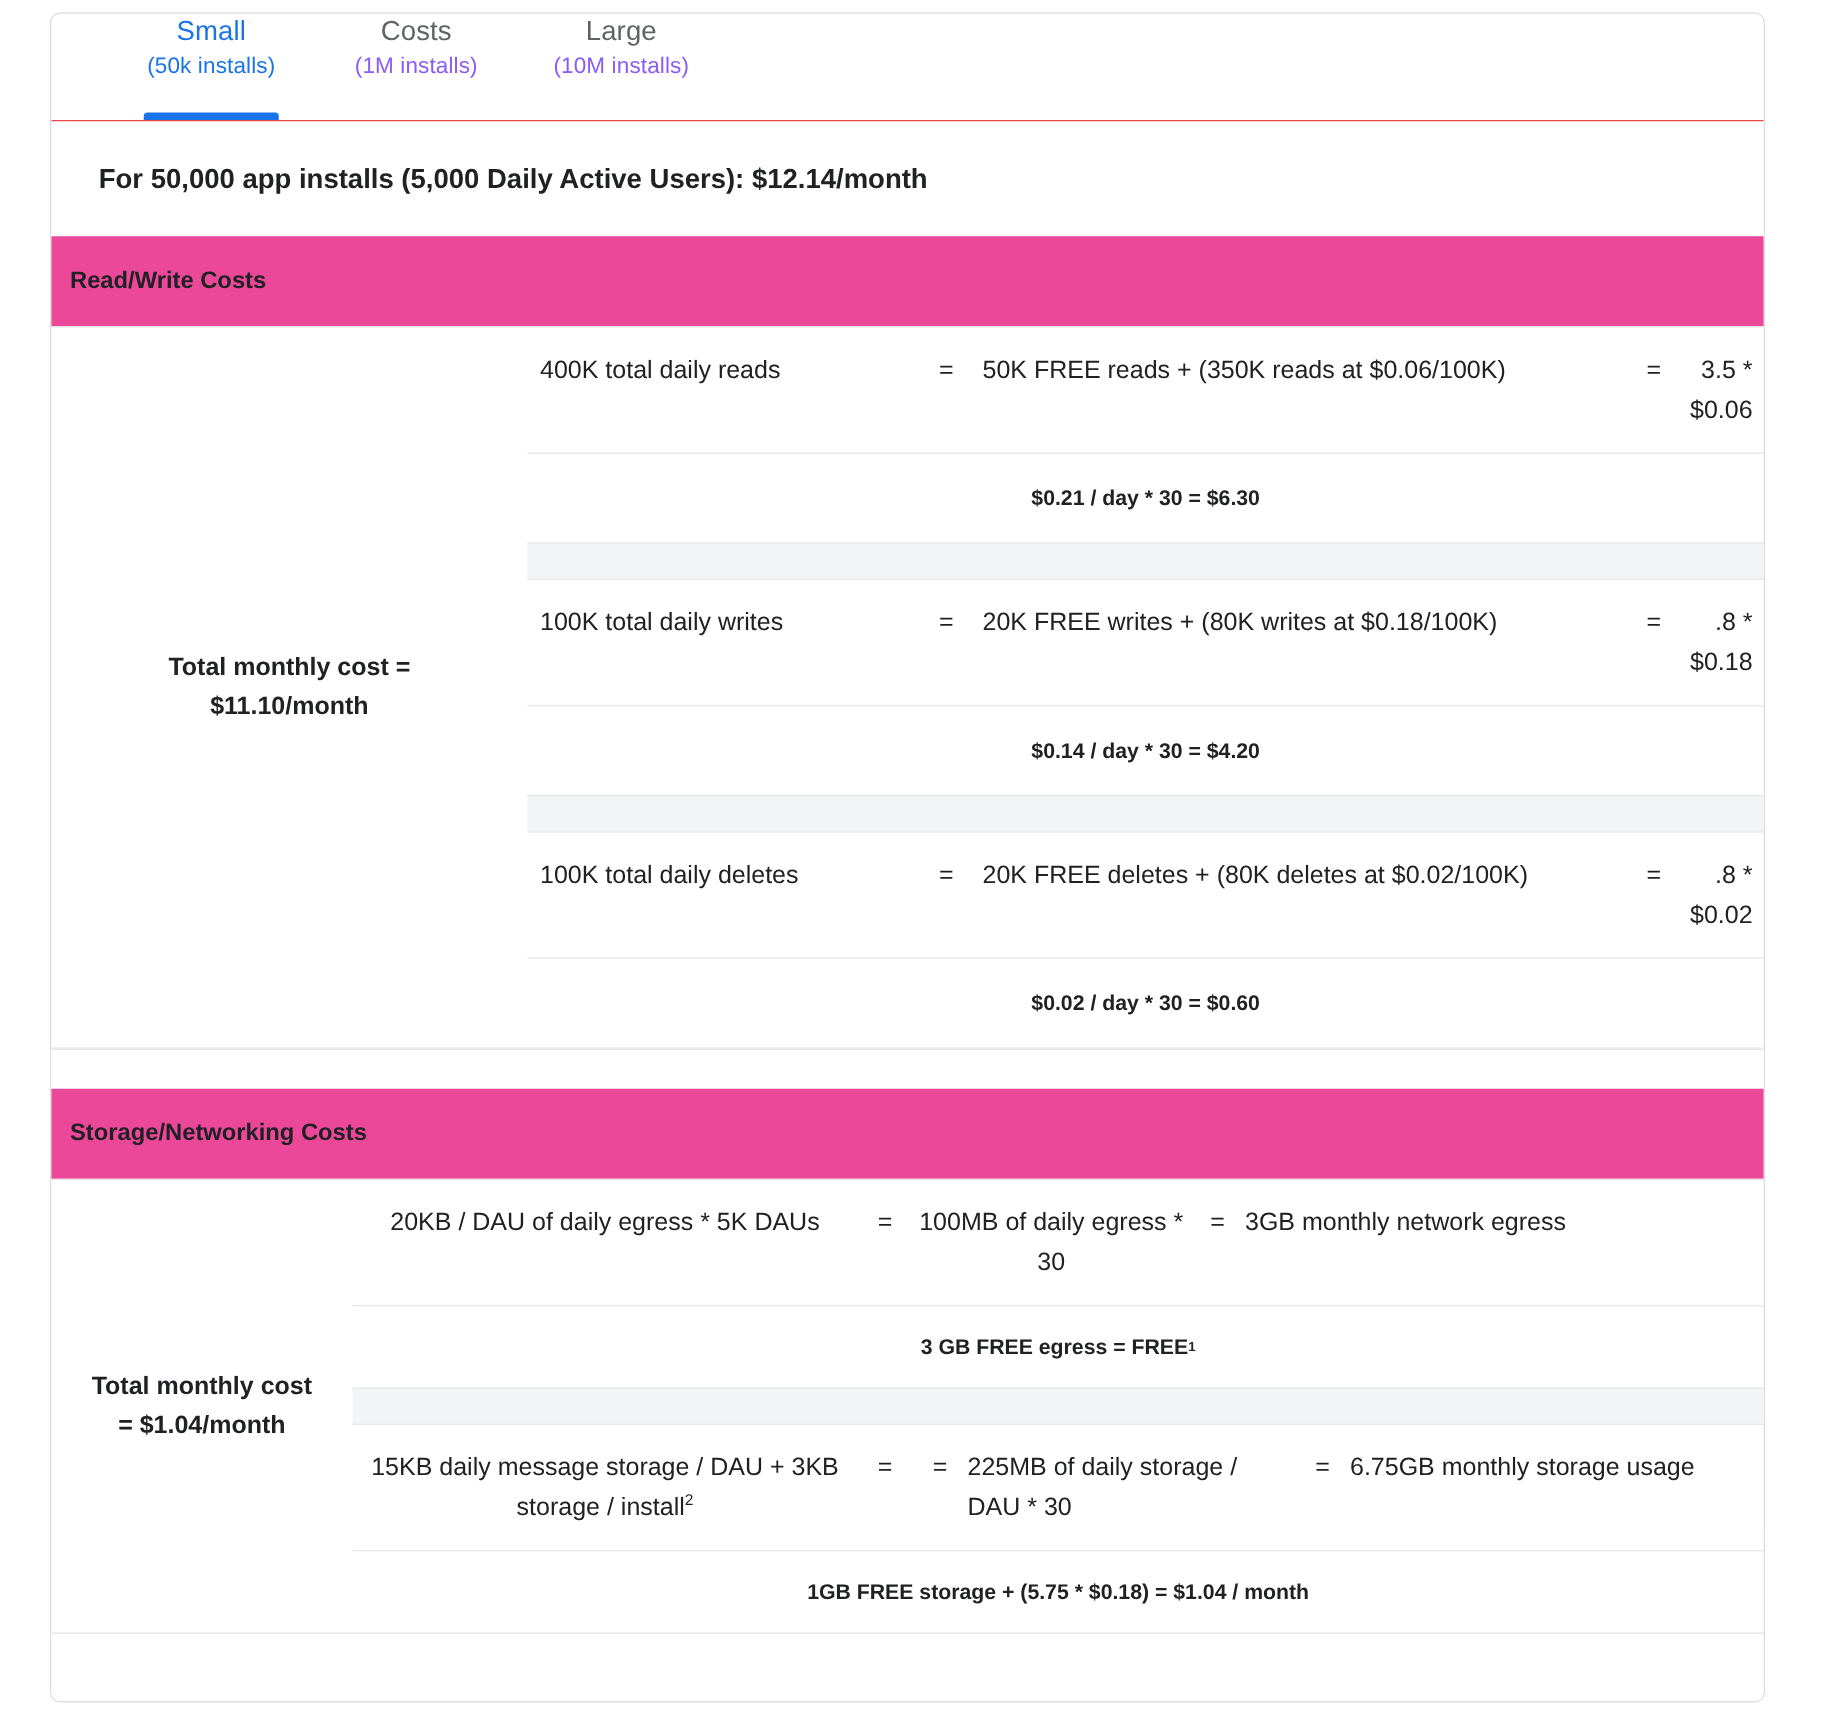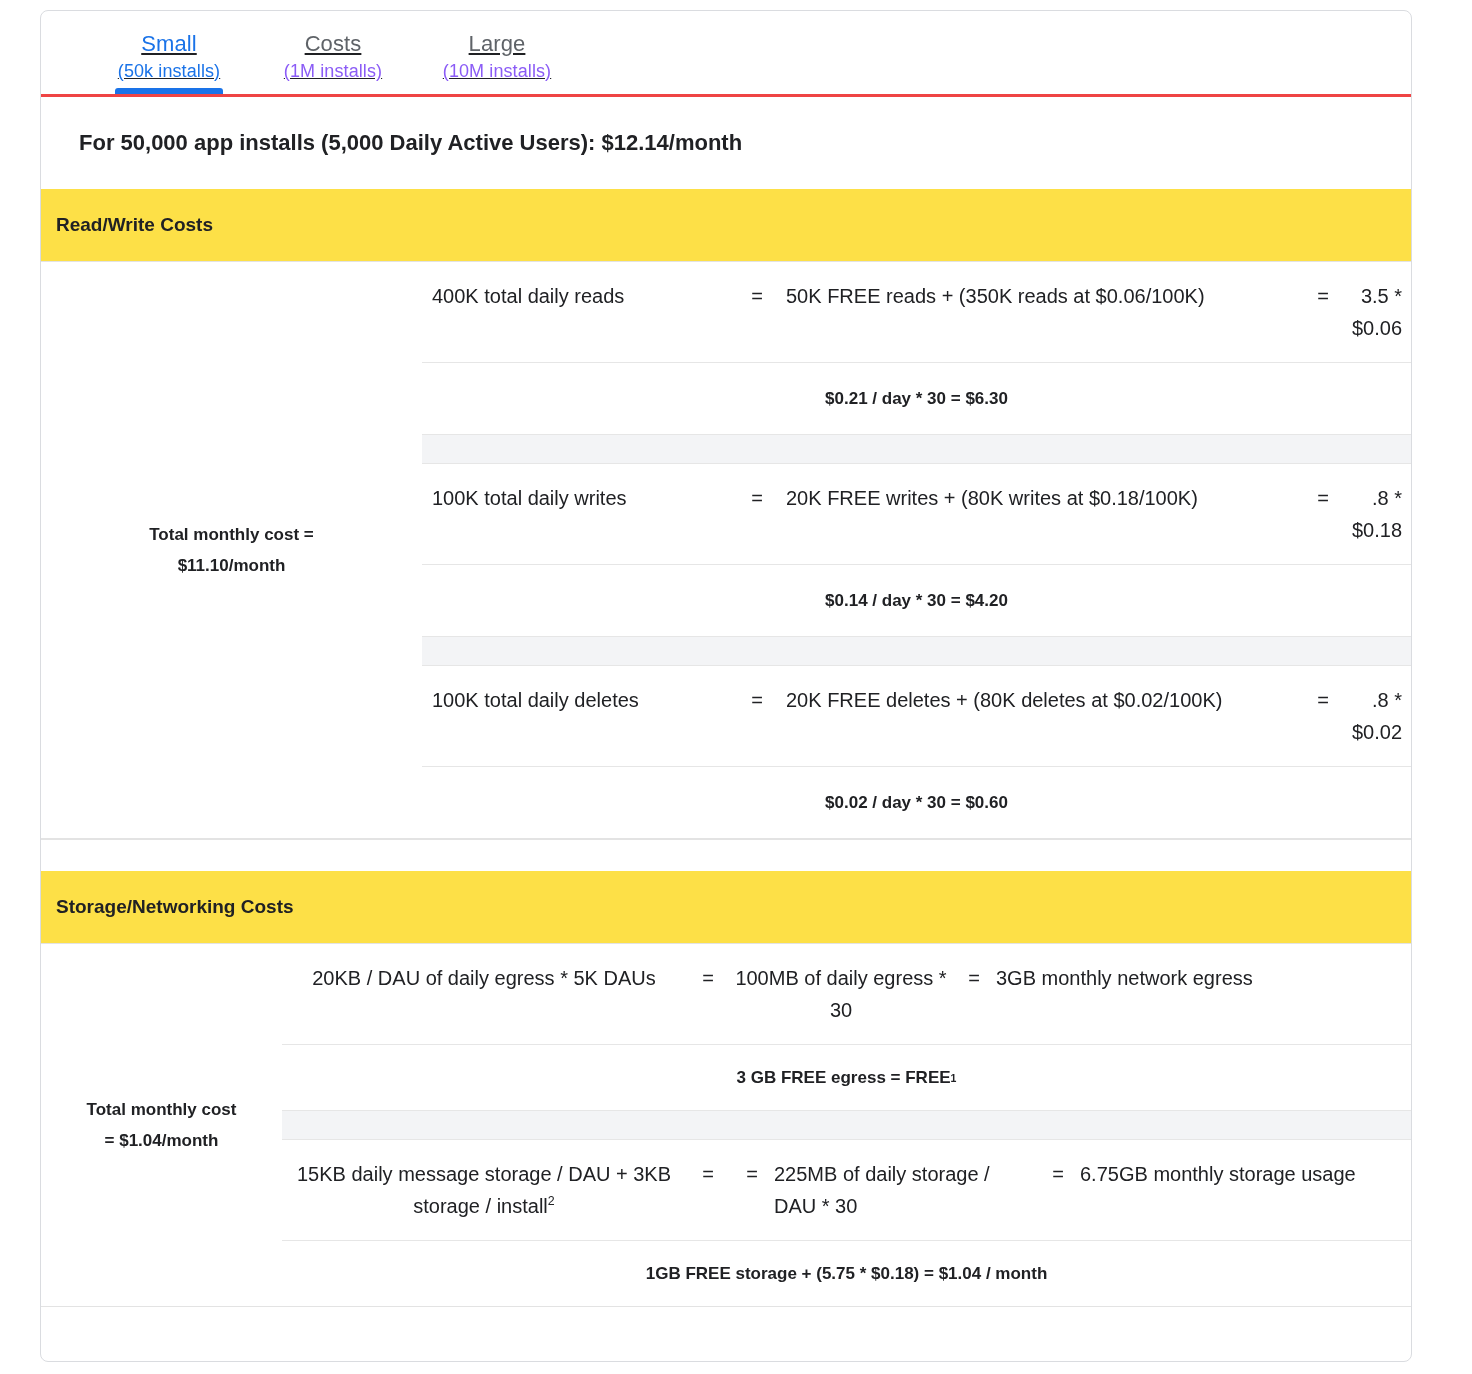--- a/index.html
+++ b/index.html
@@ -31,26 +31,24 @@
     box-sizing: border-box;
     border: 1px solid #dadce0;
     border-radius: 8px;
     background: #fff;
     overflow: hidden;
   }
 
   
   .tabbar {
     display: flex;
-    align-items: flex-end;
     height: 86px;
-    border-bottom: 3px solid #ef4444;
+    border-bottom: 1px solid #ef4444;
     padding: 0 0 0 0;
     box-sizing: border-box;
-    text-decoration: underline;
   }
   .tab {
     position: relative;
     padding: 0 0 10px 0;
     margin: 0;
     width: 164px;
     text-align: center;
     cursor: pointer;
     user-select: none;
     background: transparent;
@@ -94,21 +92,21 @@
     padding-left: 38px;
     font-size: 22px;
     font-weight: bold;
     color: #202124;
     border-bottom: 1px solid #ffffff;
     box-sizing: border-box;
   }
 
   
   .sec-head {
-    background: #fde047;
+    background: #ec4899;
     height: 72px;
     display: flex;
     align-items: center;
     padding-left: 15px;
     font-size: 19px;
     font-weight: bold;
     color: #202124;
     box-sizing: border-box;
   }
 
@@ -117,21 +115,21 @@
     display: flex;
     border-top: 1px solid #e3e3e3;
     border-bottom: 1px solid #e3e3e3;
   }
   .totalcell {
     flex: 0 0 auto;
     display: flex;
     align-items: center;
     justify-content: center;
     text-align: center;
-    font-size: 17px;
+    font-size: 20px;
     font-weight: bold;
     color: #202124;
     line-height: 31px;
     box-sizing: border-box;
     padding: 0 14px;
   }
   .rw .totalcell { width: 381px; }
   .st .totalcell { width: 241px; }
 
   .rowstack { flex: 1 1 auto; min-width: 0; }

